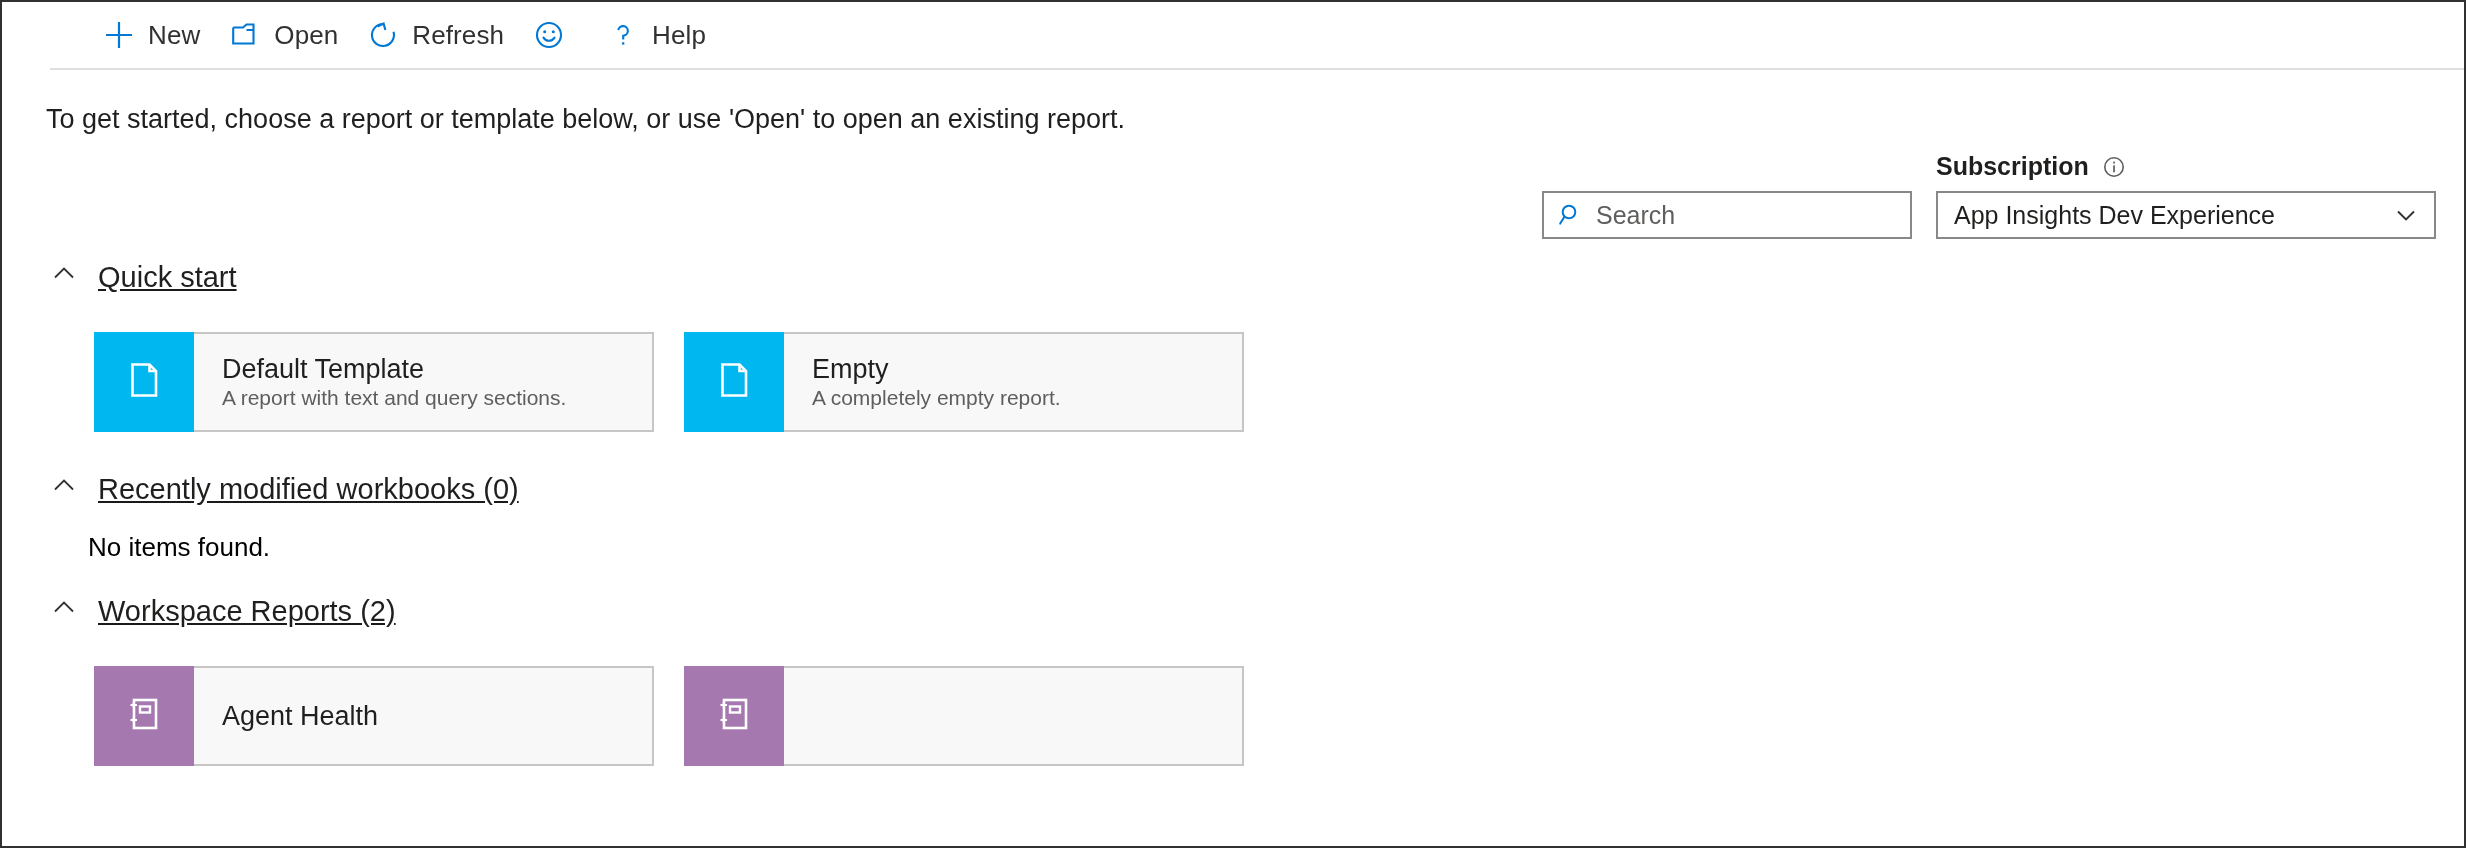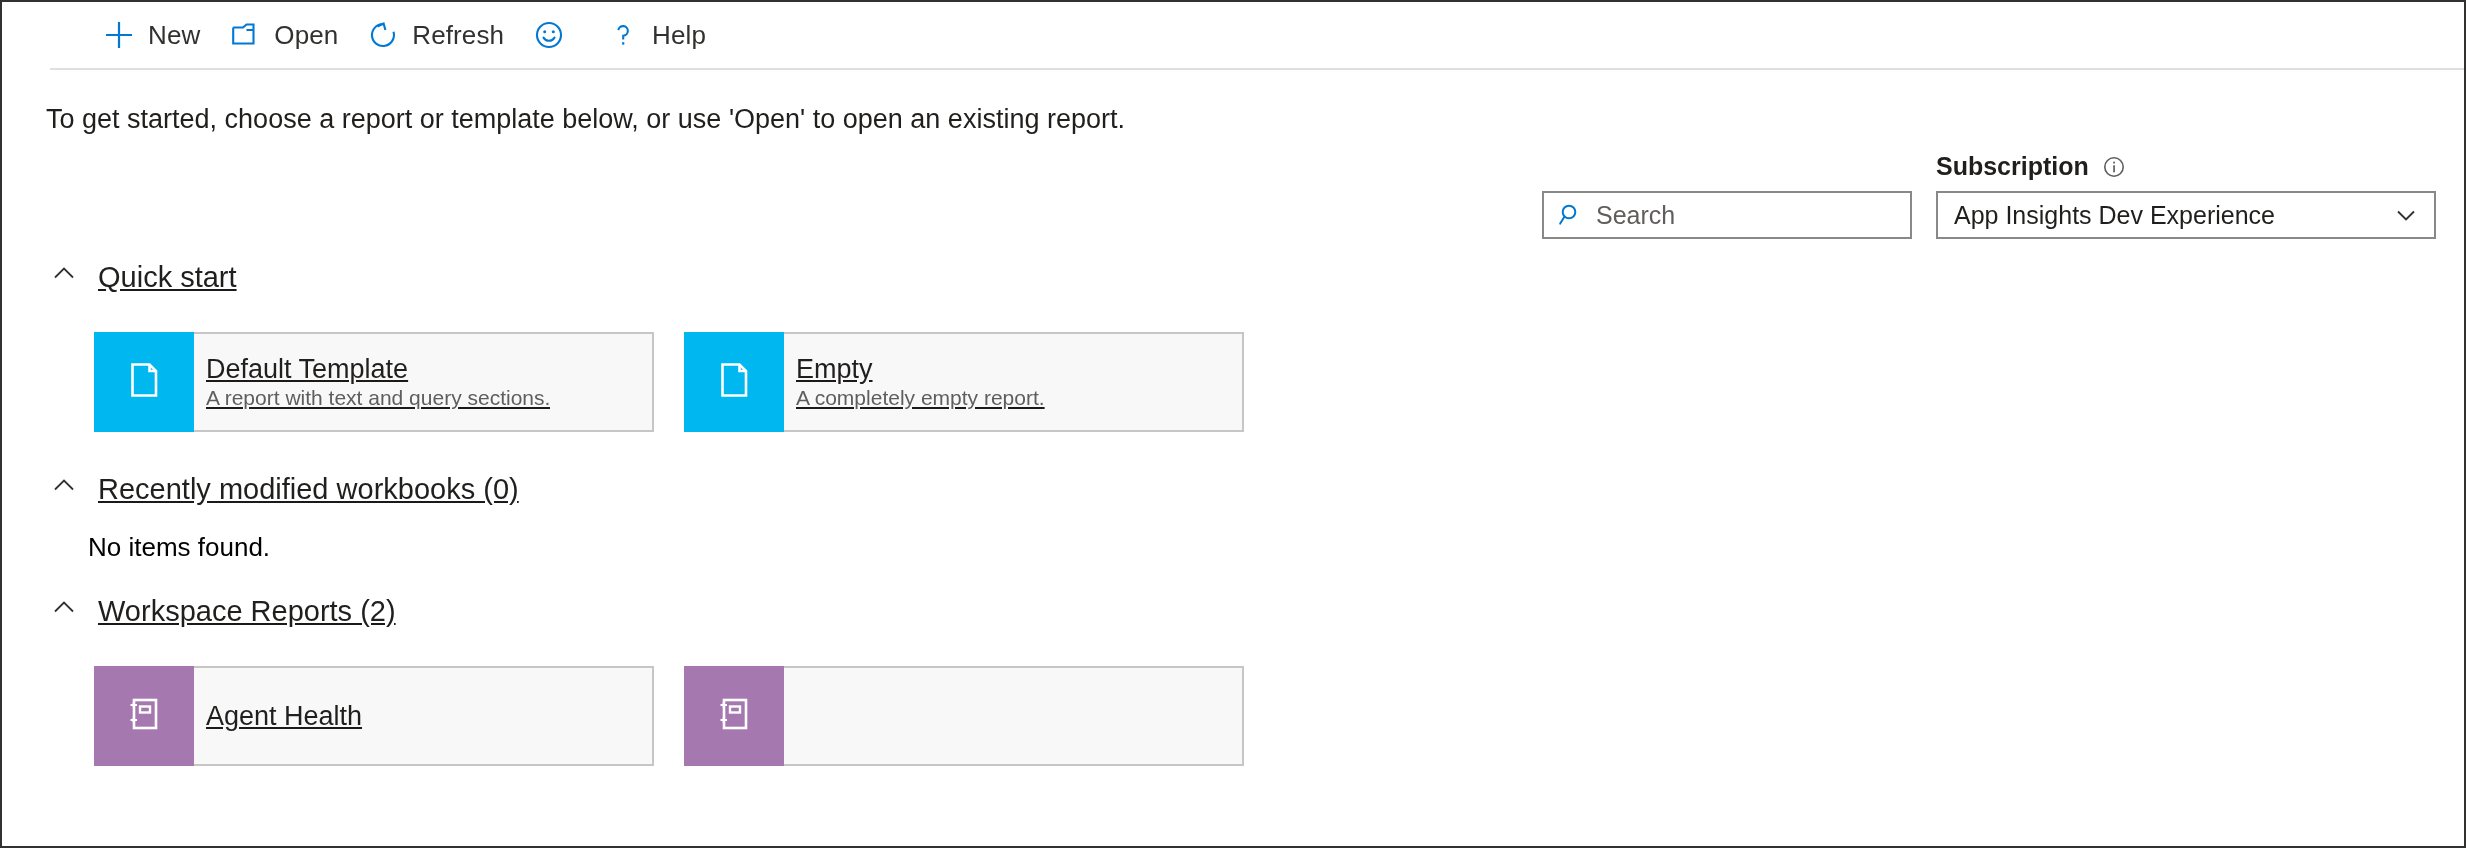--- a/index.html
+++ b/index.html
@@ -208,23 +208,22 @@
     align-items: center;
     justify-content: center;
     margin: -2px 0 -2px -2px;
   }
   .card-tile.cyan { background: #00b7f0; }
   .card-tile.purple { background: #a578b0; }
   .card-body {
     display: flex;
     flex-direction: column;
     justify-content: center;
-    padding-left: 12px;
+    padding-left: 28px;
     overflow: hidden;
-    text-decoration: underline;
   }
   .card-title {
     font-size: 27px;
     line-height: 32px;
     color: #201f1e;
     white-space: nowrap;
   }
   .card-desc {
     font-size: 21px;
     line-height: 26px;

